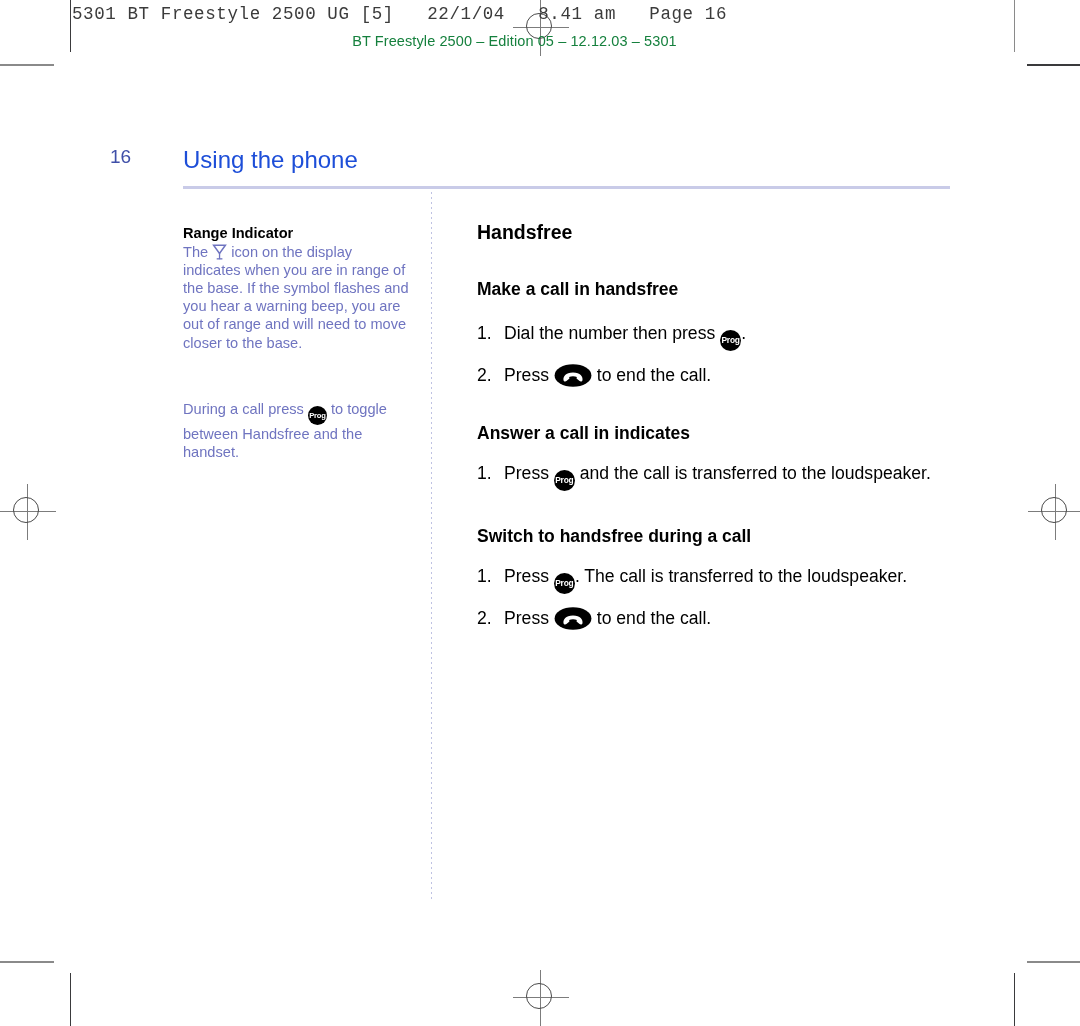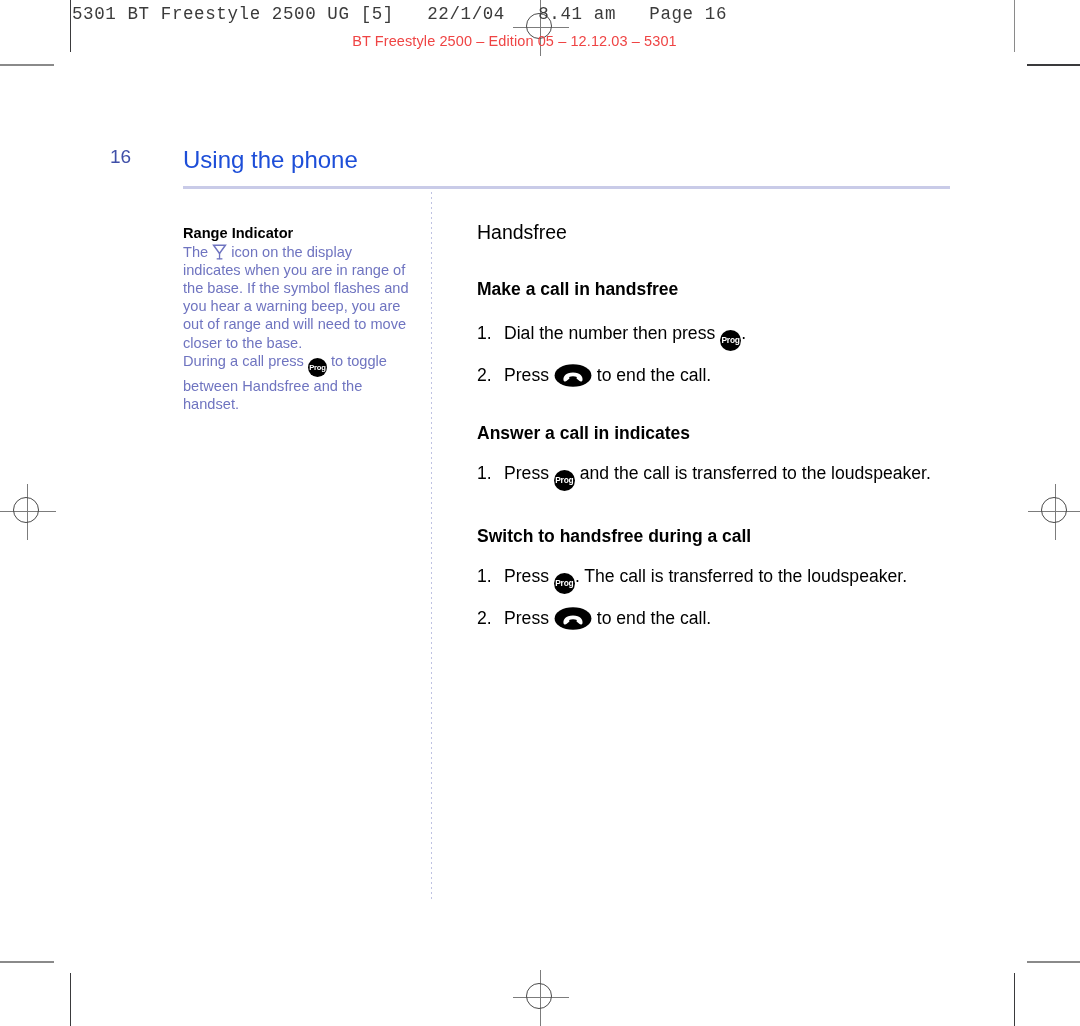--- a/index.html
+++ b/index.html
@@ -62,21 +62,21 @@
     white-space: pre;
   }
   .edition-line {
     position: absolute;
     left: 0;
     top: 33px;
     width: 1029px;
     text-align: center;
     font-family: "Liberation Sans", sans-serif;
     font-size: 14.5px;
-    color: #ef4444;
+    color: #15803d;
     letter-spacing: 0.1px;
   }
 
   
   .page-head {
     position: absolute;
     left: 0; top: 146px;
     width: 960px;
     height: 34px;
   }
@@ -124,39 +124,39 @@
     position: absolute;
     left: 183px;
     top: 224px;
     width: 230px;
   }
   .note {
     font-size: 14.6px;
     line-height: 18.2px;
     color: #6f74c0;
   }
-  .note + .note { }
+  .note + .note { margin-top: 48px; }
   .note-title {
     display: block;
     font-weight: bold;
     color: #000000;
     font-size: 14.6px;
     line-height: 18.6px;
   }
 
   
   .main {
     position: absolute;
     left: 477px;
     top: 220px;
     width: 478px;
   }
   .h-main {
     font-size: 19.5px;
-    font-weight: normal;
+    font-weight: bold;
     color: #000;
     margin: 0 0 18px 0;
     line-height: 24px;
   }
   .h-sub {
     font-size: 17.5px;
     font-weight: bold;
     color: #000;
     margin: 34px 0 0 0;
     line-height: 22px;

